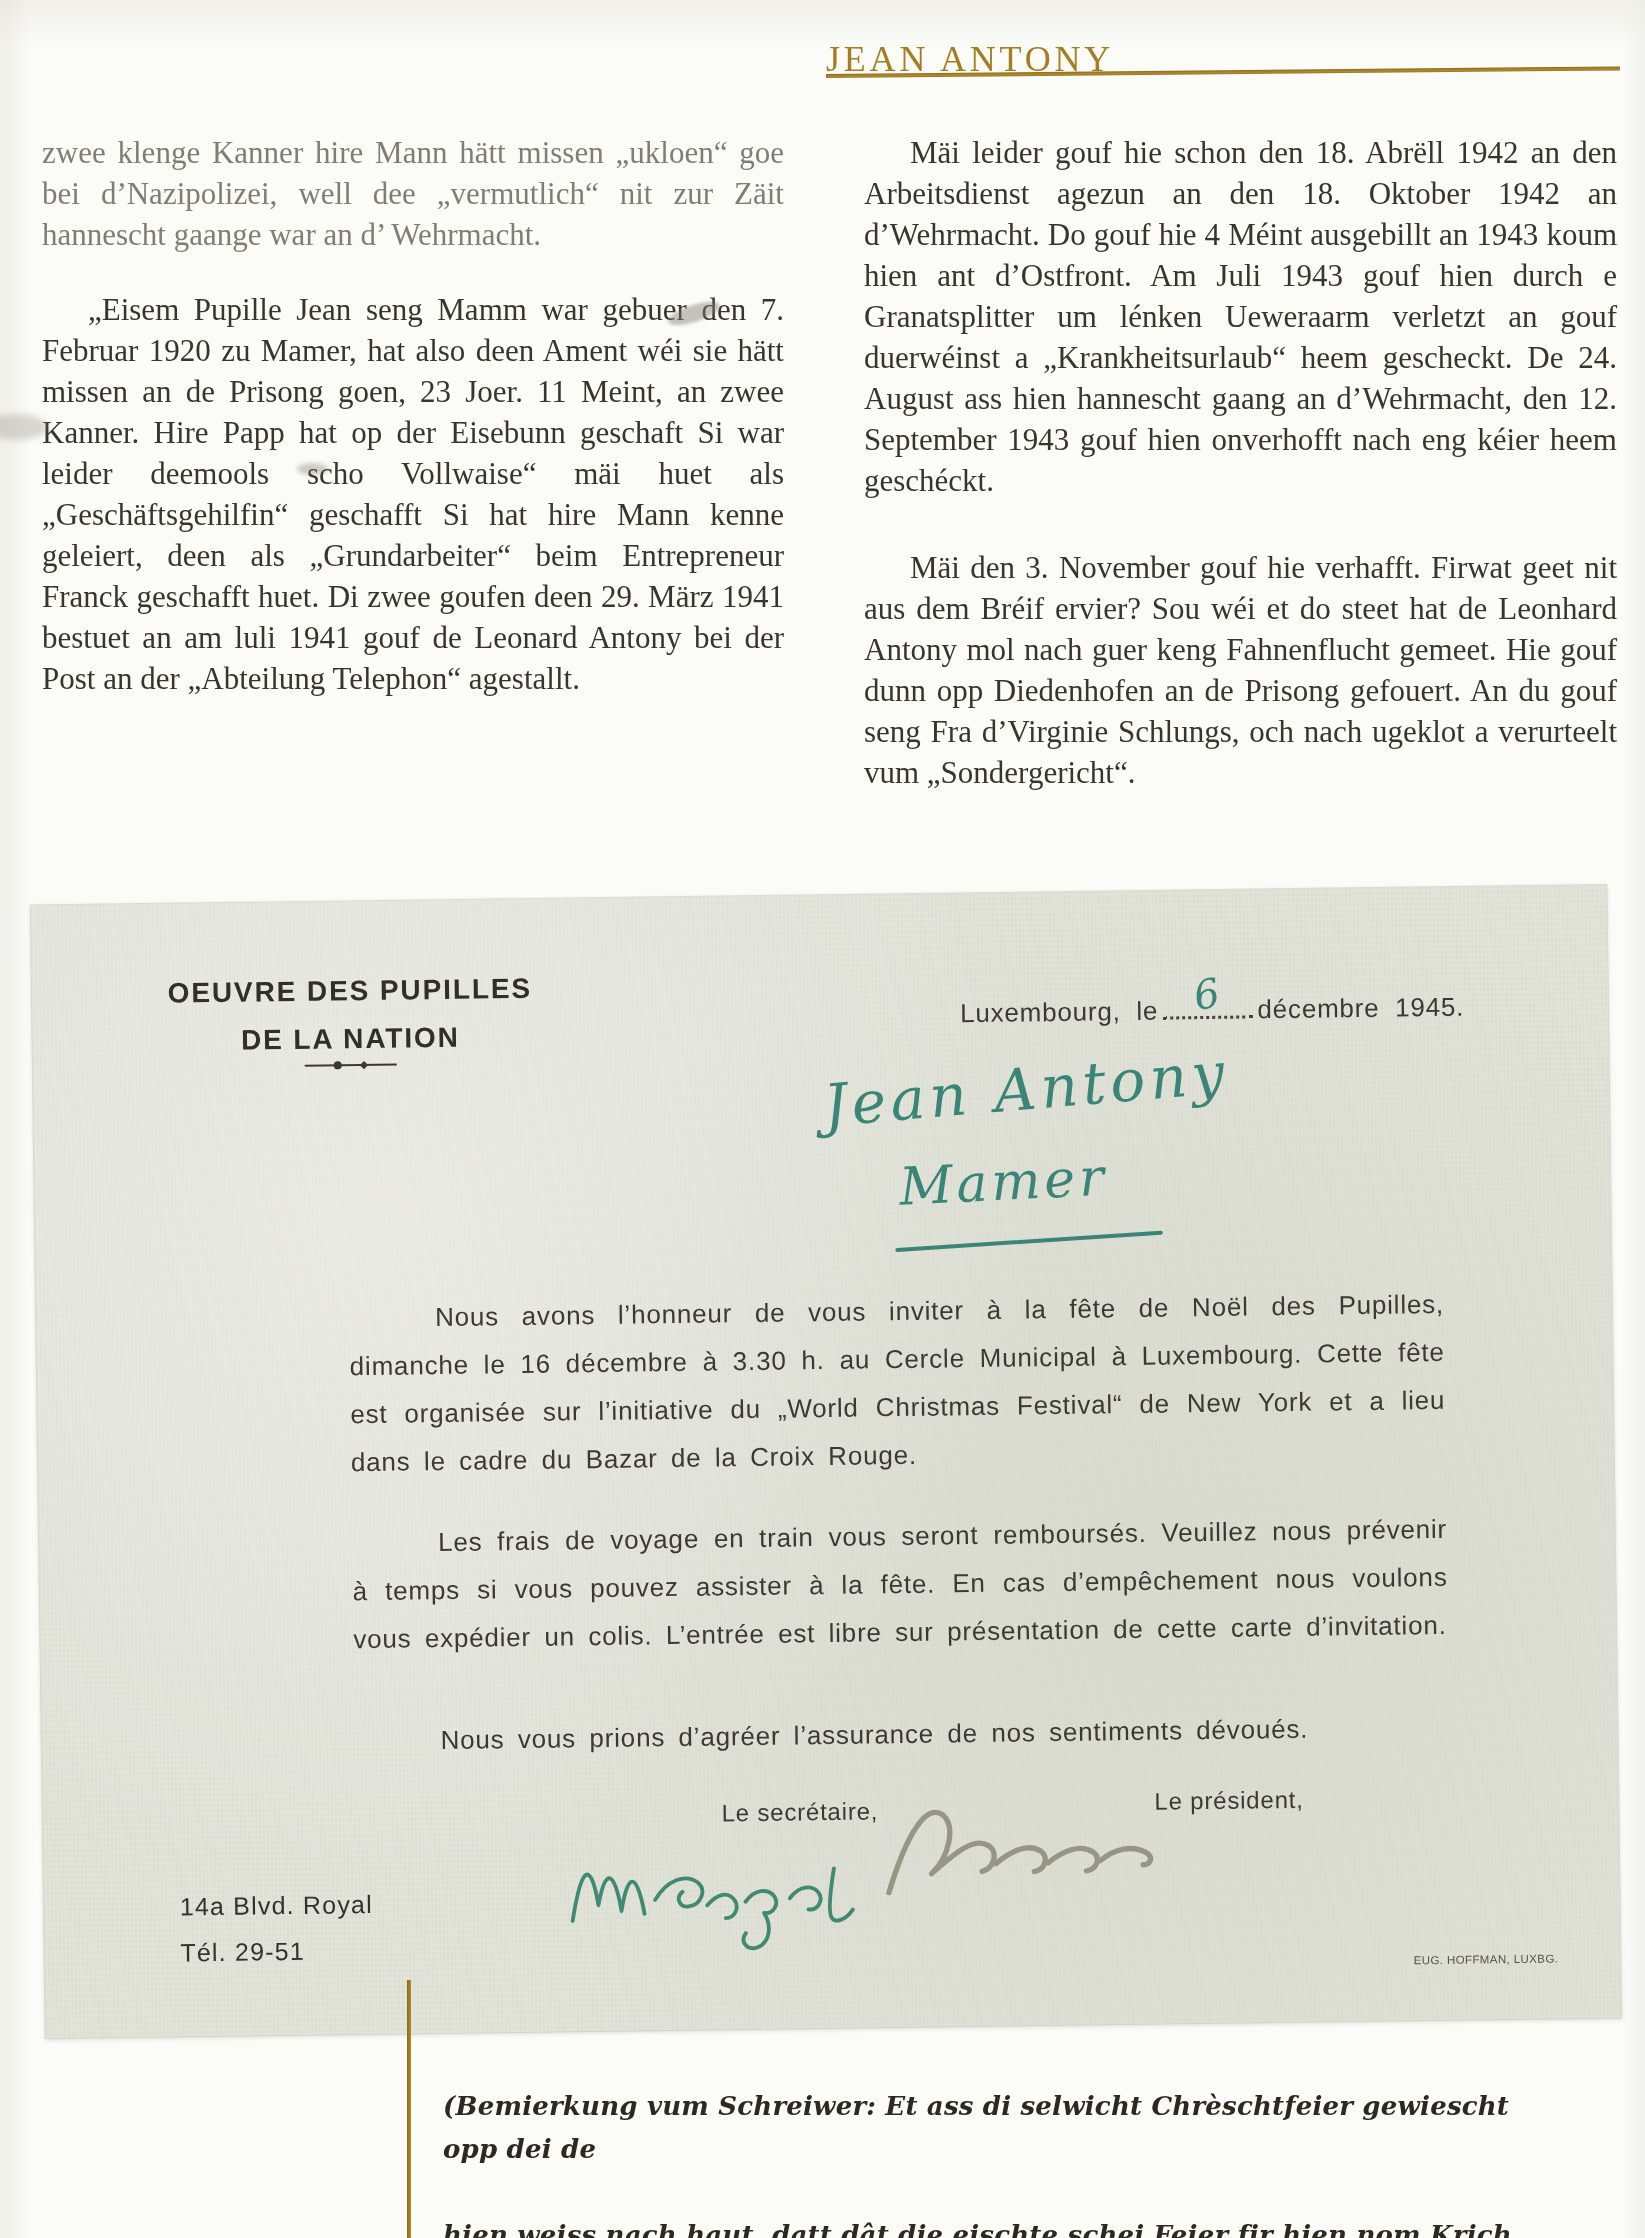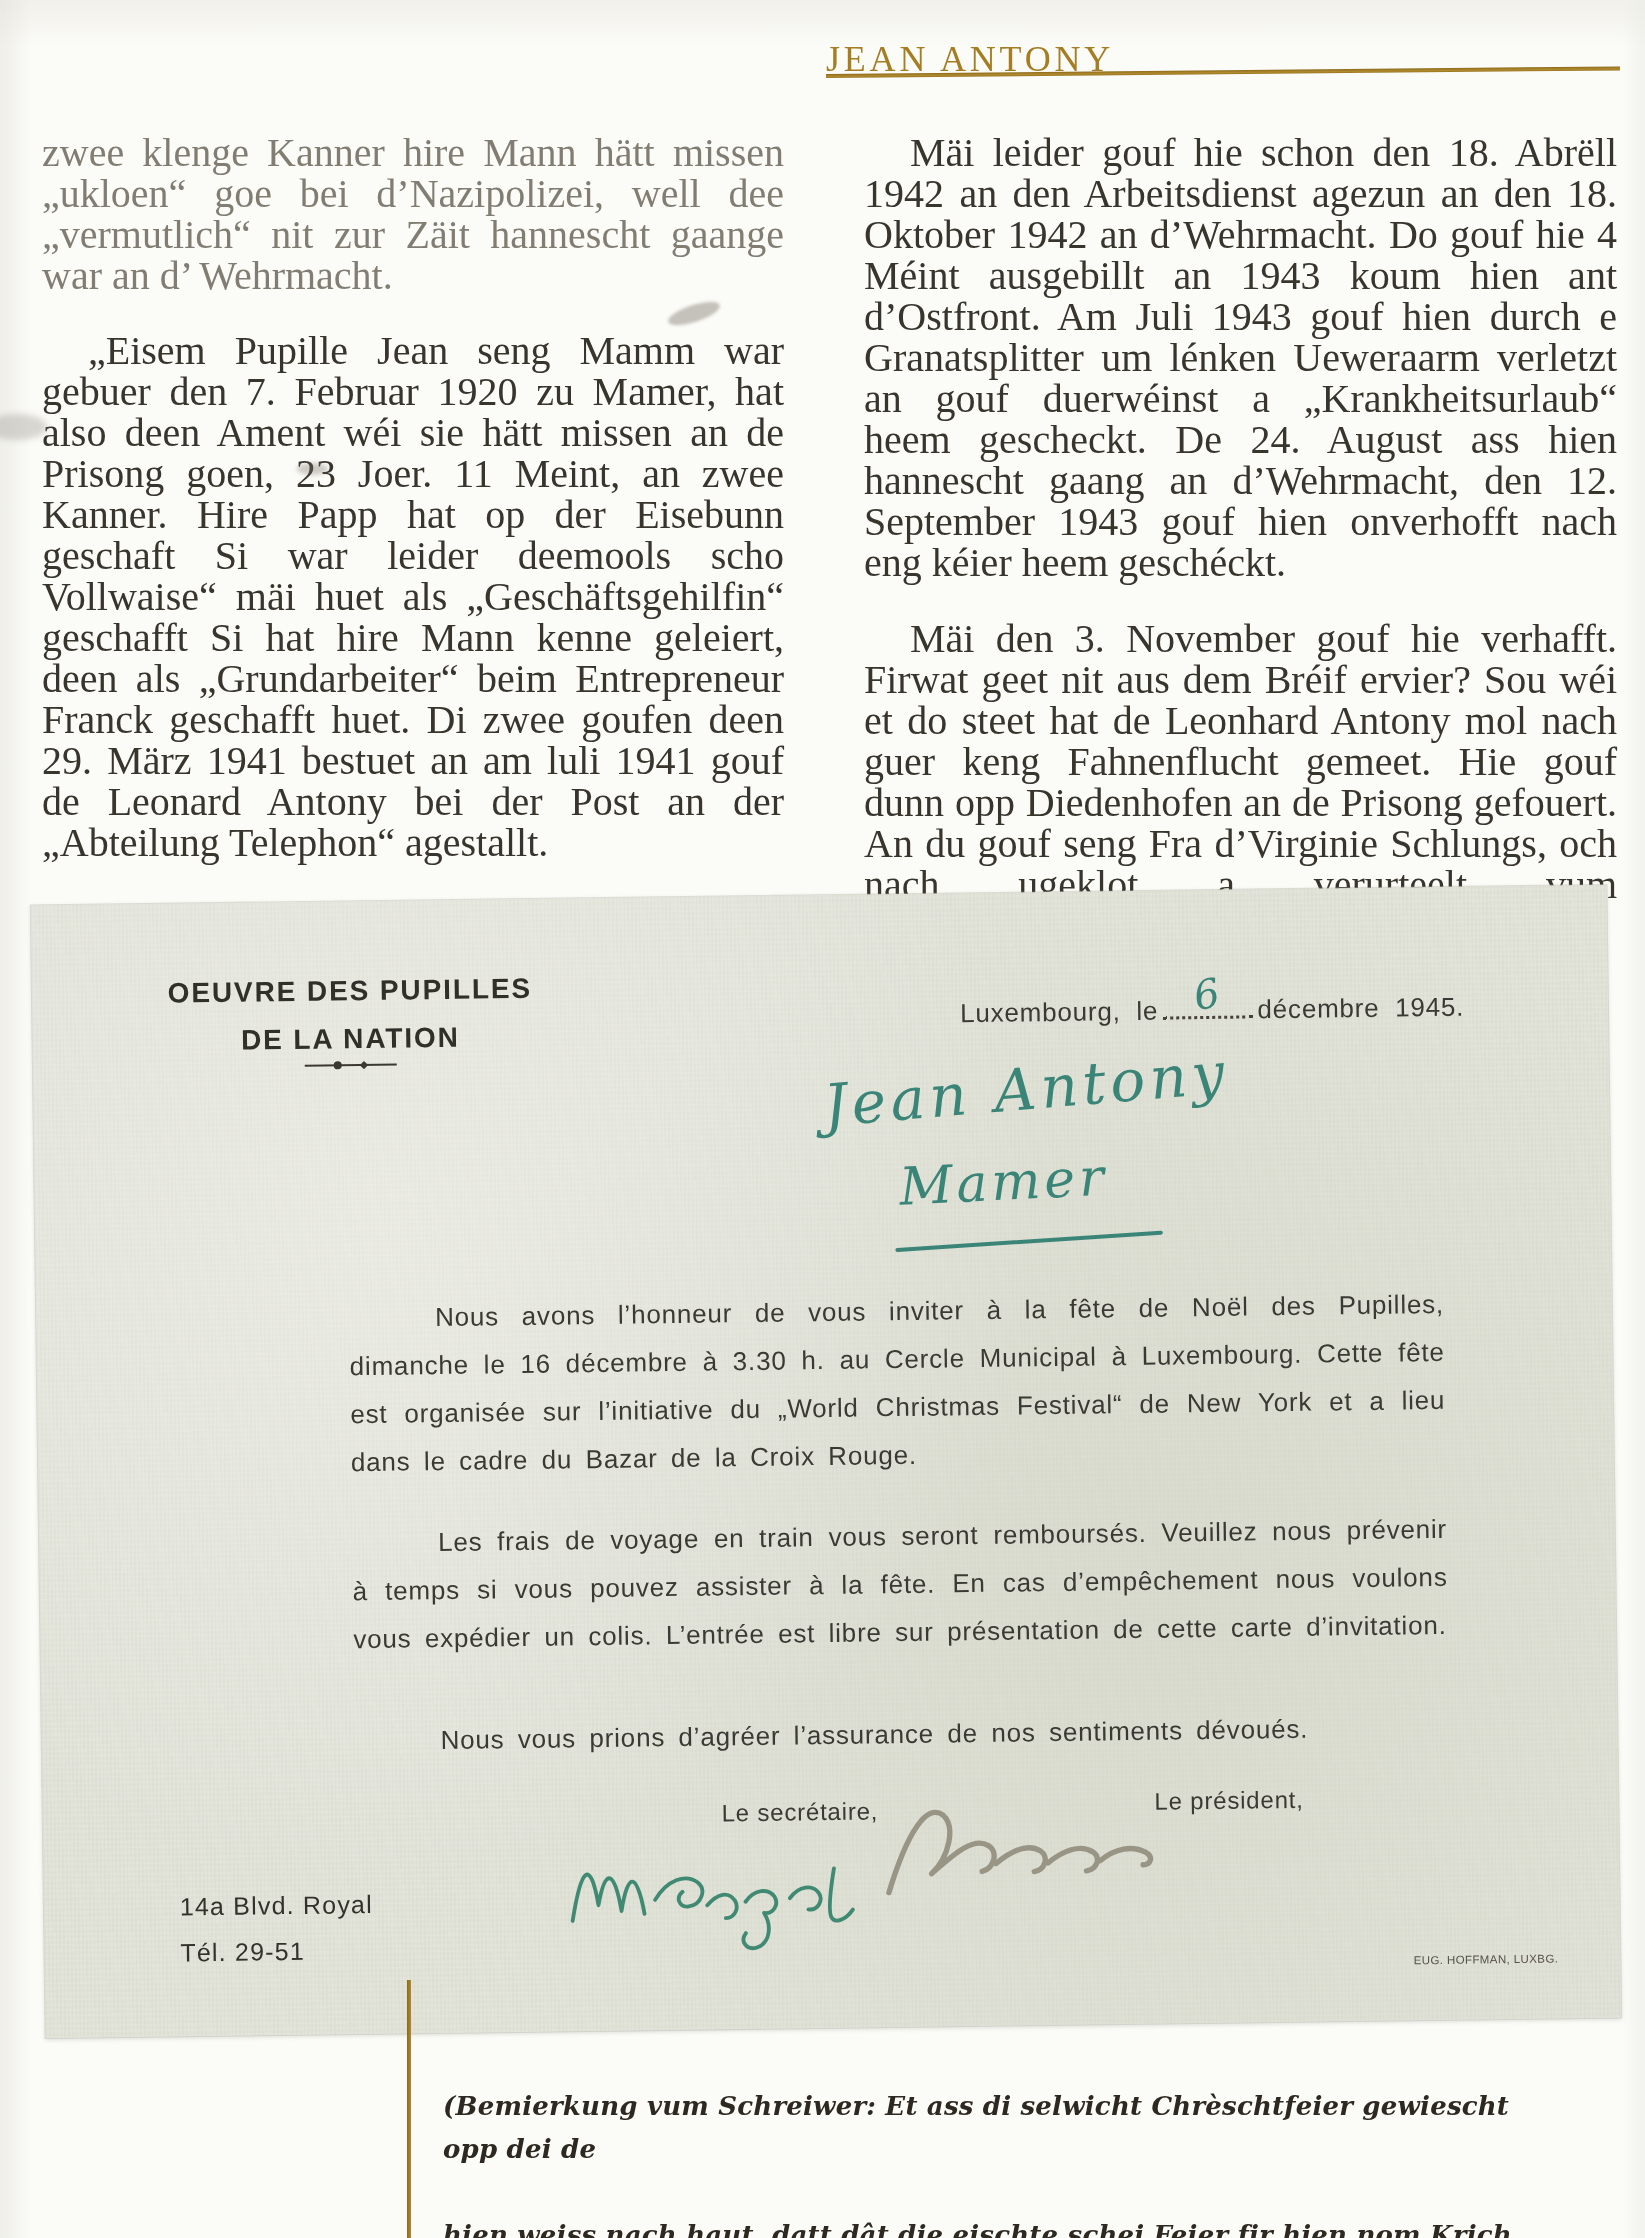--- a/index.html
+++ b/index.html
@@ -23,21 +23,21 @@
     font-size:36px;letter-spacing:3.8px;
     color:#a57d22;white-space:nowrap;
   }
   .hdr-rule{
     position:absolute;left:826px;top:74px;width:794px;height:3.8px;
     background:linear-gradient(180deg,#8d6a1c,#b08a2e 60%,#9a751f);
     transform:rotate(-0.55deg);transform-origin:left center;
   }
   .col{
     position:absolute;width:742px;
-    font-size:40px;line-height:41px;
+    font-size:31px;line-height:41px;
     color:#38352d;
     text-align:justify;
   }
   .col p{margin:0;}
   .faded{color:#817d72;}
   .ind{text-indent:46px;}
   .smudge{position:absolute;border-radius:50%;pointer-events:none;}
   .sm1{left:667px;top:305px;width:54px;height:17px;background:rgba(130,125,112,.45);transform:rotate(-18deg);filter:blur(1.5px);}
   .sm2{left:-14px;top:414px;width:61px;height:26px;background:rgba(150,147,138,.35);filter:blur(3.1px);}
   .sm3{left:297px;top:463px;width:31px;height:12.3px;background:rgba(120,116,104,.35);filter:blur(2.3px);}
@@ -136,21 +136,21 @@
 <div class="hdr-title">JEAN ANTONY</div>
 <div class="hdr-rule"></div>
 
 <div class="col" style="left:42px;top:132px;">
   <p class="faded">zwee klenge Kanner hire Mann hätt missen „ukloen“ goe bei d’Nazipolizei, well dee „vermutlich“ nit zur Zäit hannescht gaange war an d’ Wehrmacht.</p>
   <p class="ind" style="margin-top:34px;">„Eisem Pupille Jean seng Mamm war gebuer den 7. Februar 1920 zu Mamer, hat also deen Ament wéi sie hätt missen an de Prisong goen, 23 Joer. 11 Meint, an zwee Kanner. Hire Papp hat op der Eisebunn geschaft Si war leider deemools scho Vollwaise“ mäi huet als „Geschäftsgehilfin“ geschafft Si hat hire Mann kenne geleiert, deen als „Grundarbeiter“ beim Entrepreneur Franck geschafft huet. Di zwee goufen deen 29. März 1941 bestuet an am luli 1941 gouf de Leonard Antony bei der Post an der „Abteilung Telephon“ agestallt.</p>
 </div>
 
 <div class="col" style="left:864px;top:132px;width:753px;">
   <p class="ind">Mäi leider gouf hie schon den 18. Abrëll 1942 an den Arbeitsdienst agezun an den 18. Oktober 1942 an d’Wehrmacht. Do gouf hie 4 Méint ausgebillt an 1943 koum hien ant d’Ostfront. Am Juli 1943 gouf hien durch e Granatsplitter um lénken Ueweraarm verletzt an gouf duerwéinst a „Krankheitsurlaub“ heem gescheckt. De 24. August ass hien hannescht gaang an d’Wehrmacht, den 12. September 1943 gouf hien onverhofft nach eng kéier heem geschéckt.</p>
-  <p class="ind" style="margin-top:35px;">Mäi den 3. November gouf hie verhafft. Firwat geet nit aus dem Bréif ervier? Sou wéi et do steet hat de Leonhard Antony mol nach guer keng Fahnenflucht gemeet. Hie gouf dunn opp Diedenhofen an de Prisong gefouert. An du gouf seng Fra d’Virginie Schlungs, och nach ugeklot a verurteelt vum „Sondergericht“.</p>
+  <p class="ind" style="margin-top:46px;">Mäi den 3. November gouf hie verhafft. Firwat geet nit aus dem Bréif ervier? Sou wéi et do steet hat de Leonhard Antony mol nach guer keng Fahnenflucht gemeet. Hie gouf dunn opp Diedenhofen an de Prisong gefouert. An du gouf seng Fra d’Virginie Schlungs, och nach ugeklot a verurteelt vum „Sondergericht“.</p>
 </div>
 
 <div class="smudge sm1"></div>
 <div class="smudge sm2"></div>
 <div class="smudge sm3"></div>
 
 <div class="card">
   <div class="org">
     <span>OEUVRE DES PUPILLES</span><br>
     <span>DE LA NATION</span>

